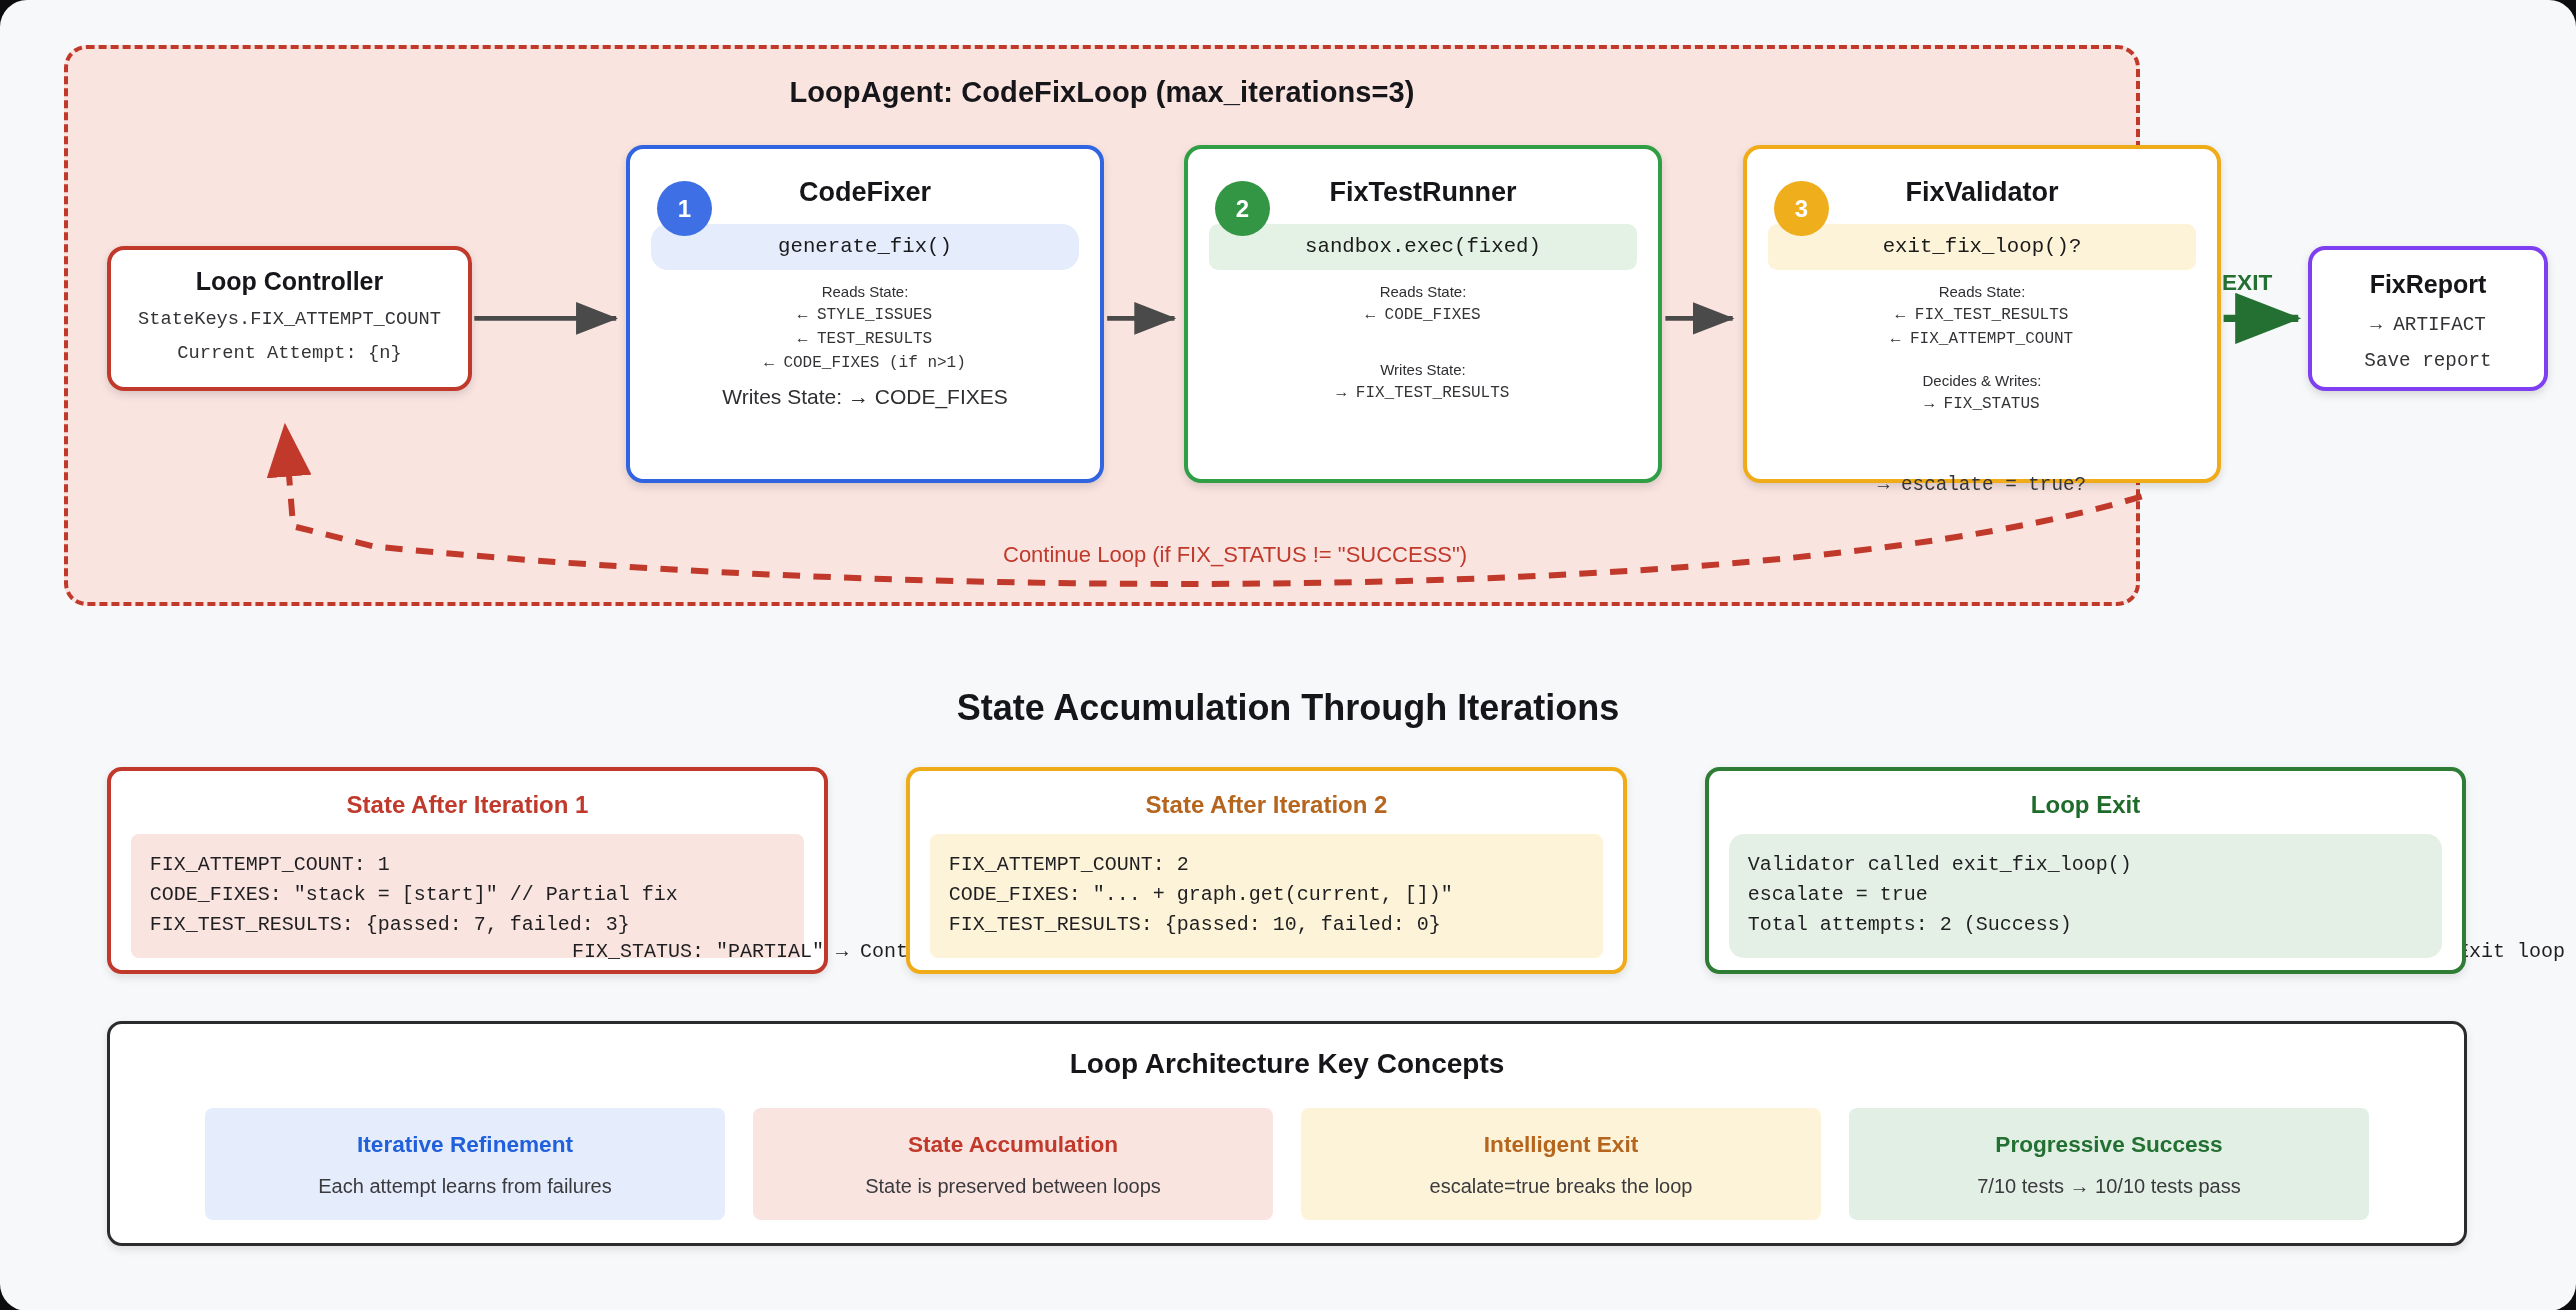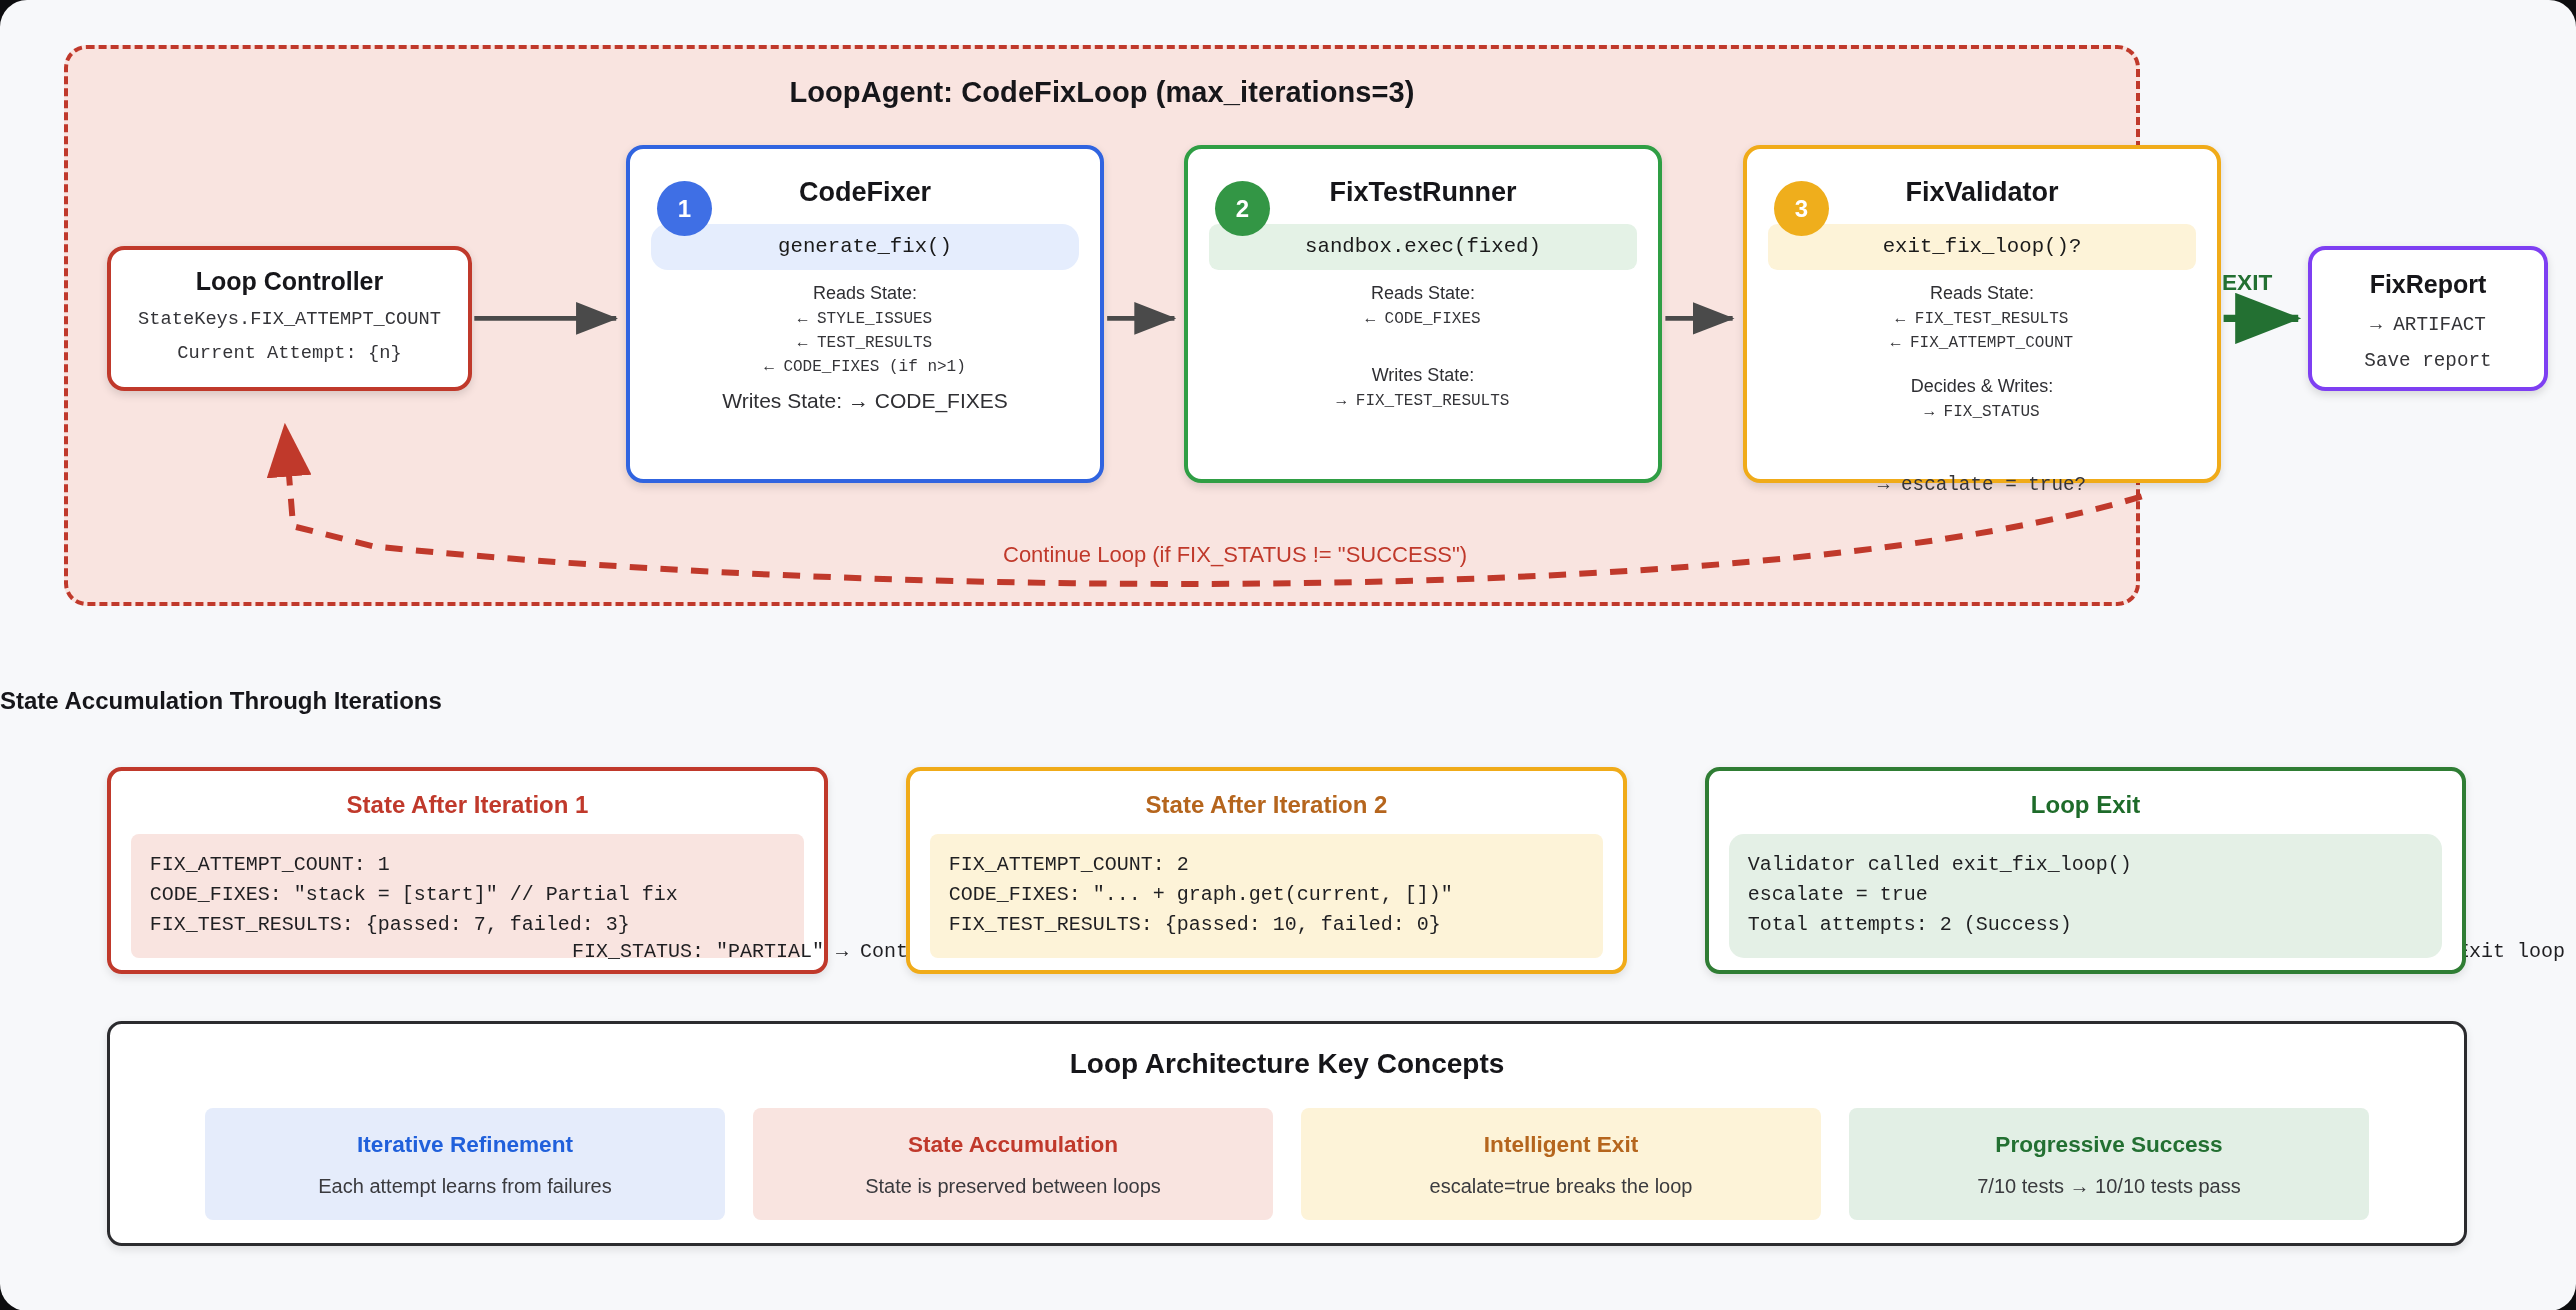--- a/index.html
+++ b/index.html
@@ -73,21 +73,21 @@
     margin: 16px 21px 0 21px;
     border-radius: 9.3px;
     text-align: center;
     font-family: "Liberation Mono", monospace;
     font-size: 20.7px;
     color: #1a1a1a;
     padding: 10.7px 0 12px 0;
   }
   .label-line {
     text-align: center;
-    font-size: 18px;
+    font-size: 15px;
     color: #2f2f33;
     margin-top: 13.3px;
   }
   .mono-line {
     text-align: center;
     font-family: "Liberation Mono", monospace;
     font-size: 16px;
     color: #343438;
     margin-top: 6px;
     white-space: nowrap;
@@ -163,22 +163,22 @@
     position: absolute;
     left: 1003px; top: 542px;
     font-size: 22px;
     color: #c0392b;
   }
 
   
   .section-heading {
     position: absolute;
     left: 0; right: 0;
-    text-align: left;
-    font-size: 24px;
+    text-align: center;
+    font-size: 36px;
     font-weight: bold;
     color: #16161a;
   }
   #heading-state { top: 687px; }
 
   
   .state-card {
     position: absolute;
     top: 767px;
     height: 207px;

